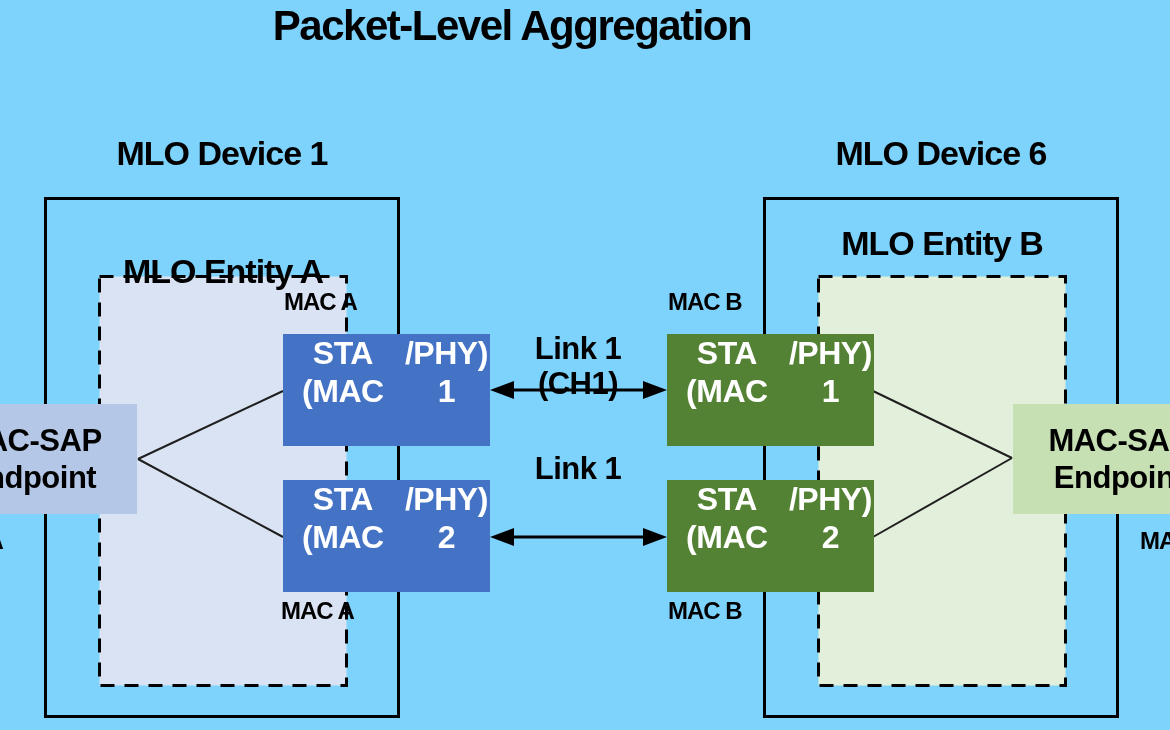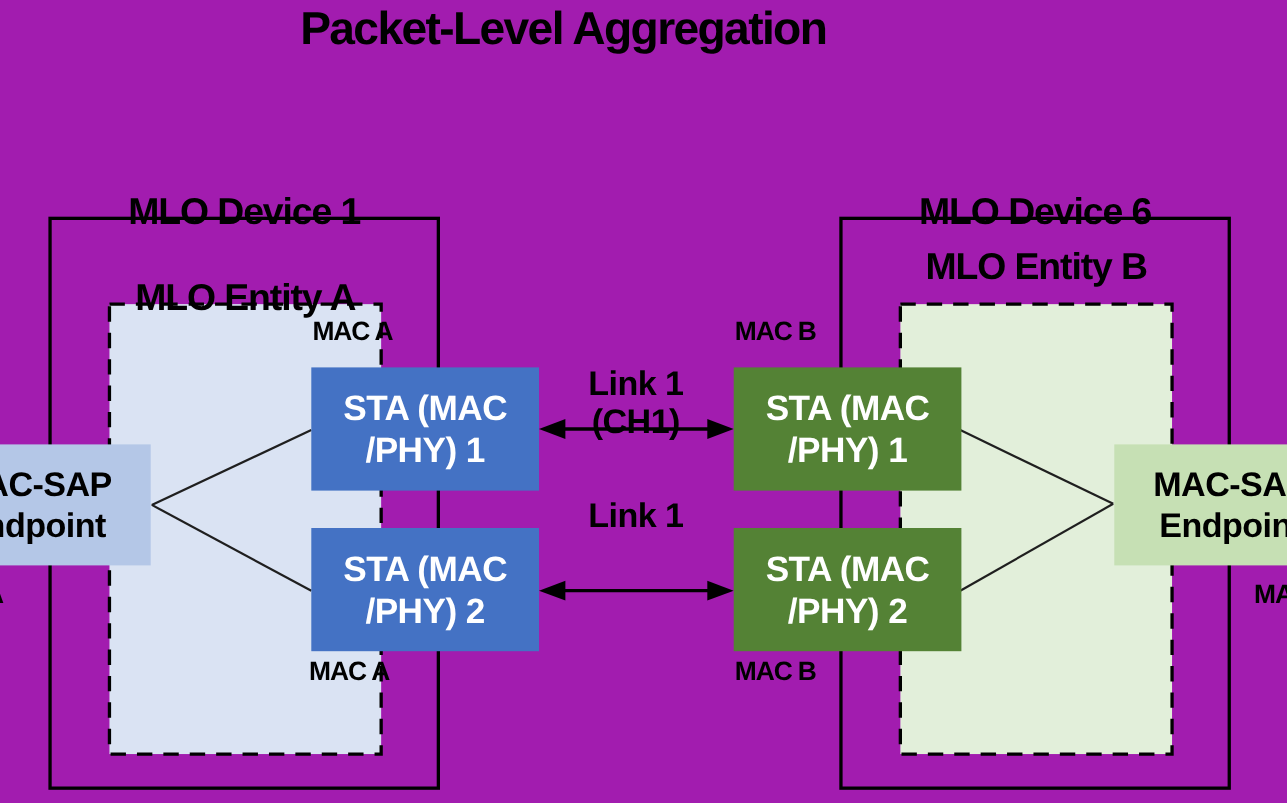--- a/index.html
+++ b/index.html
@@ -1,42 +1,42 @@
 <!DOCTYPE html>
 <html><head>
 <meta charset="utf-8">
 <style>
   html,body{margin:0;padding:0;background:#fff;}
   .canvas{
-    position:relative;width:1170px;height:730px;background:#a21caf;
+    position:relative;width:1170px;height:730px;background:#7dd3fc;
     font-family:"Liberation Sans",sans-serif;font-weight:bold;color:#000;
     overflow:hidden;
   }
   .abs{position:absolute;}
   .title{left:170px;top:2px;width:684px;text-align:center;font-size:42px;letter-spacing:-1.5px;z-index:6;}
   .device-box{top:197px;width:356px;height:521px;border:3px solid #000;box-sizing:border-box;background:transparent;z-index:1;}
   .device-box.d1{left:44px;}
   .device-box.d2{left:763px;}
-  .device-label{top:134px;width:356px;text-align:center;font-size:34px;letter-spacing:-1px;z-index:6;margin-top:40px;}
+  .device-label{top:134px;width:356px;text-align:center;font-size:34px;letter-spacing:-1px;z-index:6;}
   .device-label.d1{left:44px;}
   .device-label.d2{left:763px;}
   .entity-label{top:224px;width:250px;text-align:center;font-size:34px;letter-spacing:-1px;z-index:6;}
   .entity-label.e1{left:98px;margin-top:28px;}
   .entity-label.e2{left:817px;}
   .overlay{left:0;top:0;width:1170px;height:730px;z-index:2;}
   .mac-label{font-size:24px;letter-spacing:-1px;z-index:6;white-space:nowrap;}
   .mac-a-top{left:284px;top:288px;}
   .mac-b-top{left:668px;top:288px;}
   .mac-a-bottom{left:281px;top:597px;}
   .mac-b-bottom{left:668px;top:597px;}
   .mac-a-endpoint{left:-70px;top:527px;}
   .mac-b-endpoint{left:1140px;top:527px;}
   .sta-box{
     width:207px;height:112px;z-index:4;color:#fff;font-size:32px;line-height:38px;
-    letter-spacing:-0.5px;text-align:center;display:flex;flex-direction:column;justify-content:center;
+    letter-spacing:-0.5px;text-align:center;display:flex;flex-direction:row;justify-content:center;
   }
   .sta-box.blue{left:283px;background:#4472C4;}
   .sta-box.green{left:667px;background:#548235;}
   .sta-top{top:334px;}
   .sta-bottom{top:480px;}
   .endpoint-box{
     width:212px;height:110px;top:404px;z-index:5;font-size:31px;line-height:37px;
     letter-spacing:-0.5px;text-align:center;display:flex;flex-direction:column;justify-content:center;
   }
   .endpoint-box.left{left:-75px;background:#B4C7E7;}

